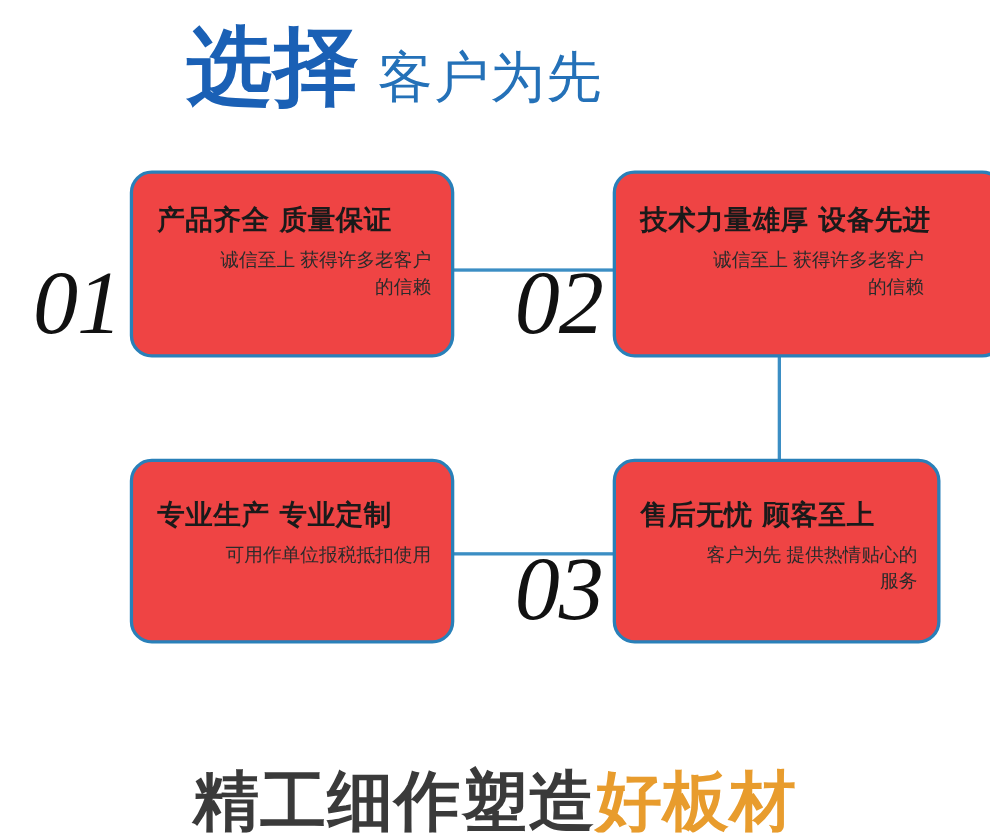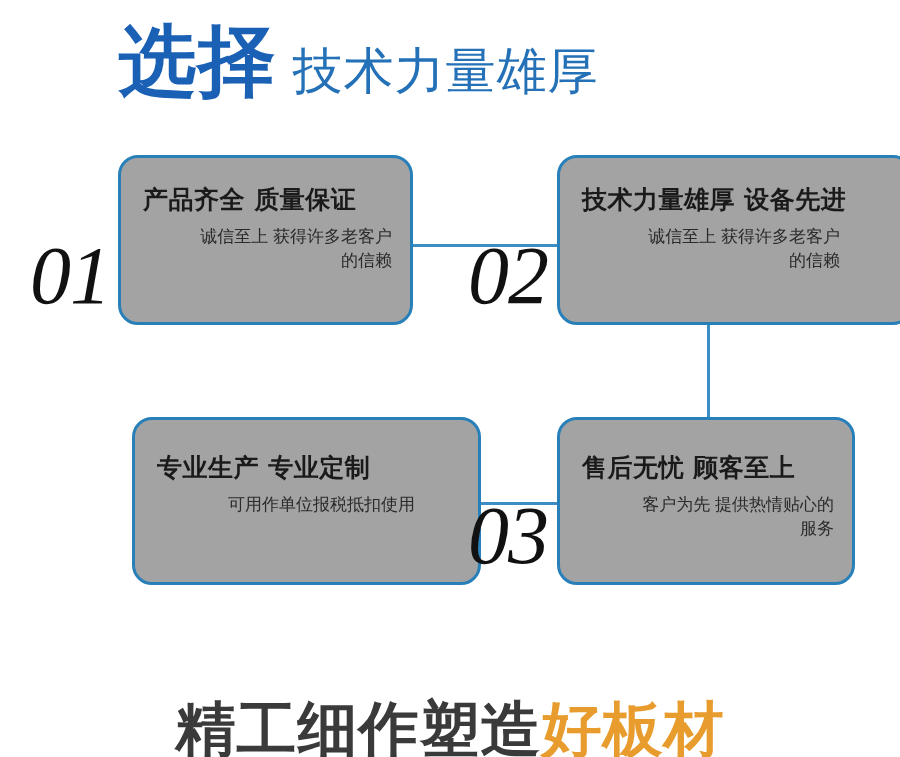--- a/index.html
+++ b/index.html
@@ -55,29 +55,29 @@
   .conn-h { height: 3px; }
   .conn-v { width: 3px; }
 
   .conn-01-02 { left: 410px;  top: 244px; width: 150px; }
   .conn-02-03 { left: 707px;  top: 322px; height: 98px; }
   .conn-03-04 { left: 410px;  top: 502px; width: 150px; }
 
   
   .card {
     position: absolute;
-    background: #a3a3a3;
+    background: #ef4444;
     border: 3px solid #2980b9;
     border-radius: 20px;
     box-sizing: border-box;
   }
   .card-01 { left: 118px; top: 155px; width: 295px; height: 170px; }
   .card-02 { left: 557px; top: 155px; width: 356px; height: 170px; }
   .card-03 { left: 557px; top: 417px; width: 298px; height: 168px; }
-  .card-04 { left: 132px; top: 417px; width: 349px; height: 168px; }
+  .card-04 { left: 118px; top: 417px; width: 295px; height: 168px; }
 
   .card-inner {
     position: absolute;
     left: 0; top: 0; right: 0; bottom: 0;
     padding: 28px 18px 0 22px;
     box-sizing: border-box;
   }
   .card-04 .card-inner,
   .card-03 .card-inner { padding-top: 34px; }
 
@@ -143,21 +143,21 @@
     font-family: "DejaVu Sans", "Liberation Sans", sans-serif;
   }
 </style>
 </head>
 <body>
 
 <div id="page">
 
   <div class="header">
     <span class="header-main">选择</span>
-    <span class="header-sub">技术力量雄厚</span>
+    <span class="header-sub">客户为先</span>
   </div>
 
   <div class="conn conn-h conn-01-02"></div>
   <div class="conn conn-v conn-02-03"></div>
   <div class="conn conn-h conn-03-04"></div>
 
   <div class="card card-01">
     <div class="card-inner">
       <div class="card-title">产品齐全 质量保证</div>
       <div class="card-body">

